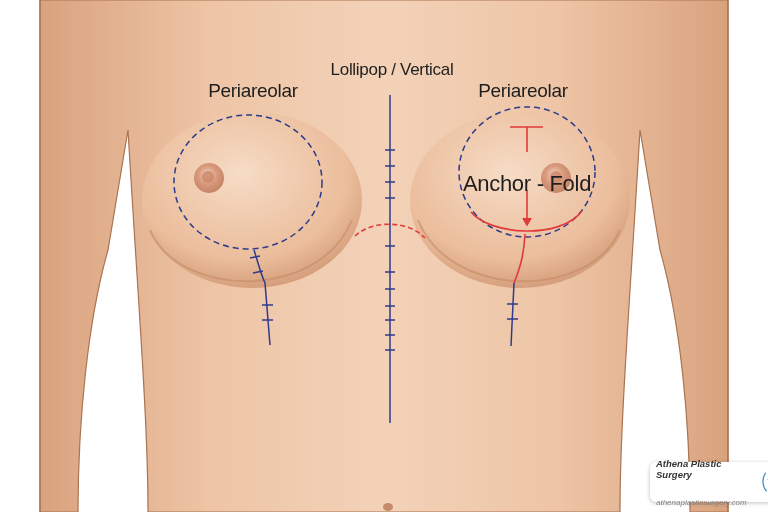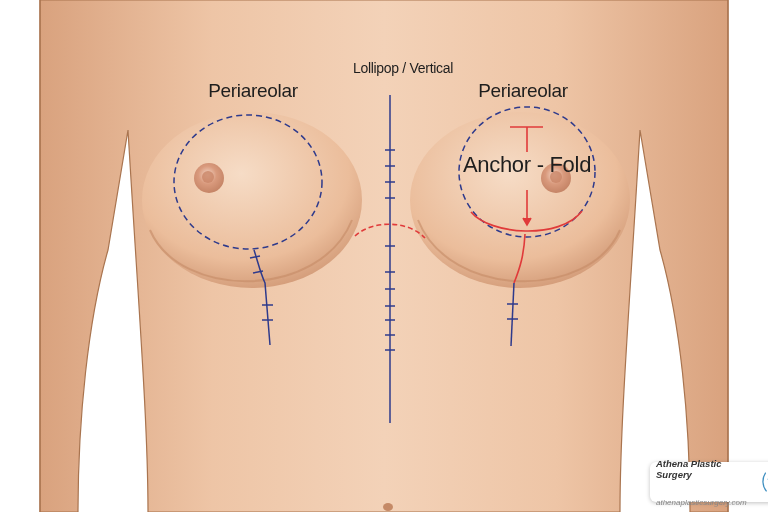--- a/index.html
+++ b/index.html
@@ -8,24 +8,24 @@
       background: #ffffff;
       font-family: "Liberation Sans", sans-serif;
     }
     #figure { position: absolute; left: 0; top: 0; width: 768px; height: 512px; }
     .label {
       position: absolute; color: #1e1e1e;
       font-family: "Liberation Sans", sans-serif;
       white-space: nowrap; transform: translateX(-50%);
       letter-spacing: -0.3px;
     }
-    .lbl-lollipop { left: 403px; top: 60px; font-size: 14px; text-align: center; }
+    .lbl-lollipop { left: 392px; top: 60px; font-size: 17px; text-align: center; }
     .lbl-peri-left { left: 253px; top: 80px; font-size: 19px; }
     .lbl-peri-right { left: 523px; top: 80px; font-size: 19px; }
-    .lbl-anchor { left: 527px; top: 152px; font-size: 22px; }
+    .lbl-anchor { left: 527px; top: 171px; font-size: 22px; }
     .badge {
       position: absolute; left: 650px; top: 462px; width: 140px; height: 40px;
       background: #ffffff; border-radius: 6px;
       box-shadow: 0 1px 4px rgba(0,0,0,0.25);
       display: flex; align-items: center; padding: 0 6px; box-sizing: border-box; font-style: italic;
     }
     .badge-text { display: flex; flex-direction: column; }
     .badge-title { font-size: 9.5px; font-weight: bold; color: #333; }
     .badge-url { font-size: 8px; color: #888; margin-top: 18px; }
     .badge-logo { margin-left: 6px; width: 26px; height: 28px; }

